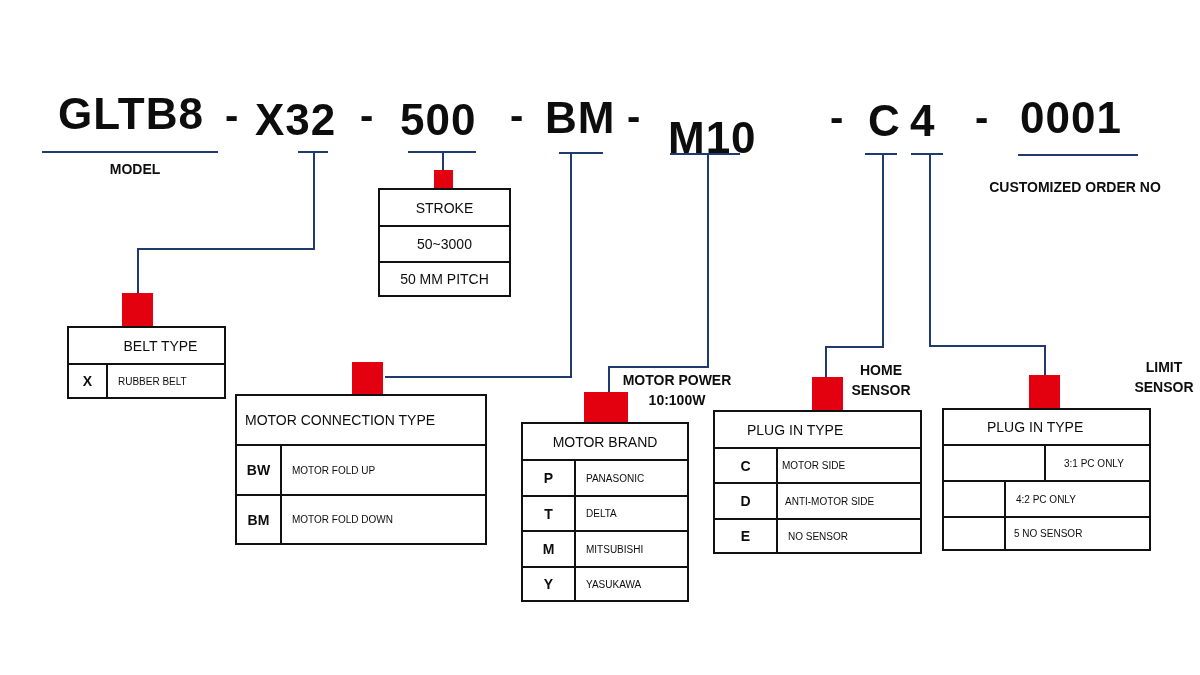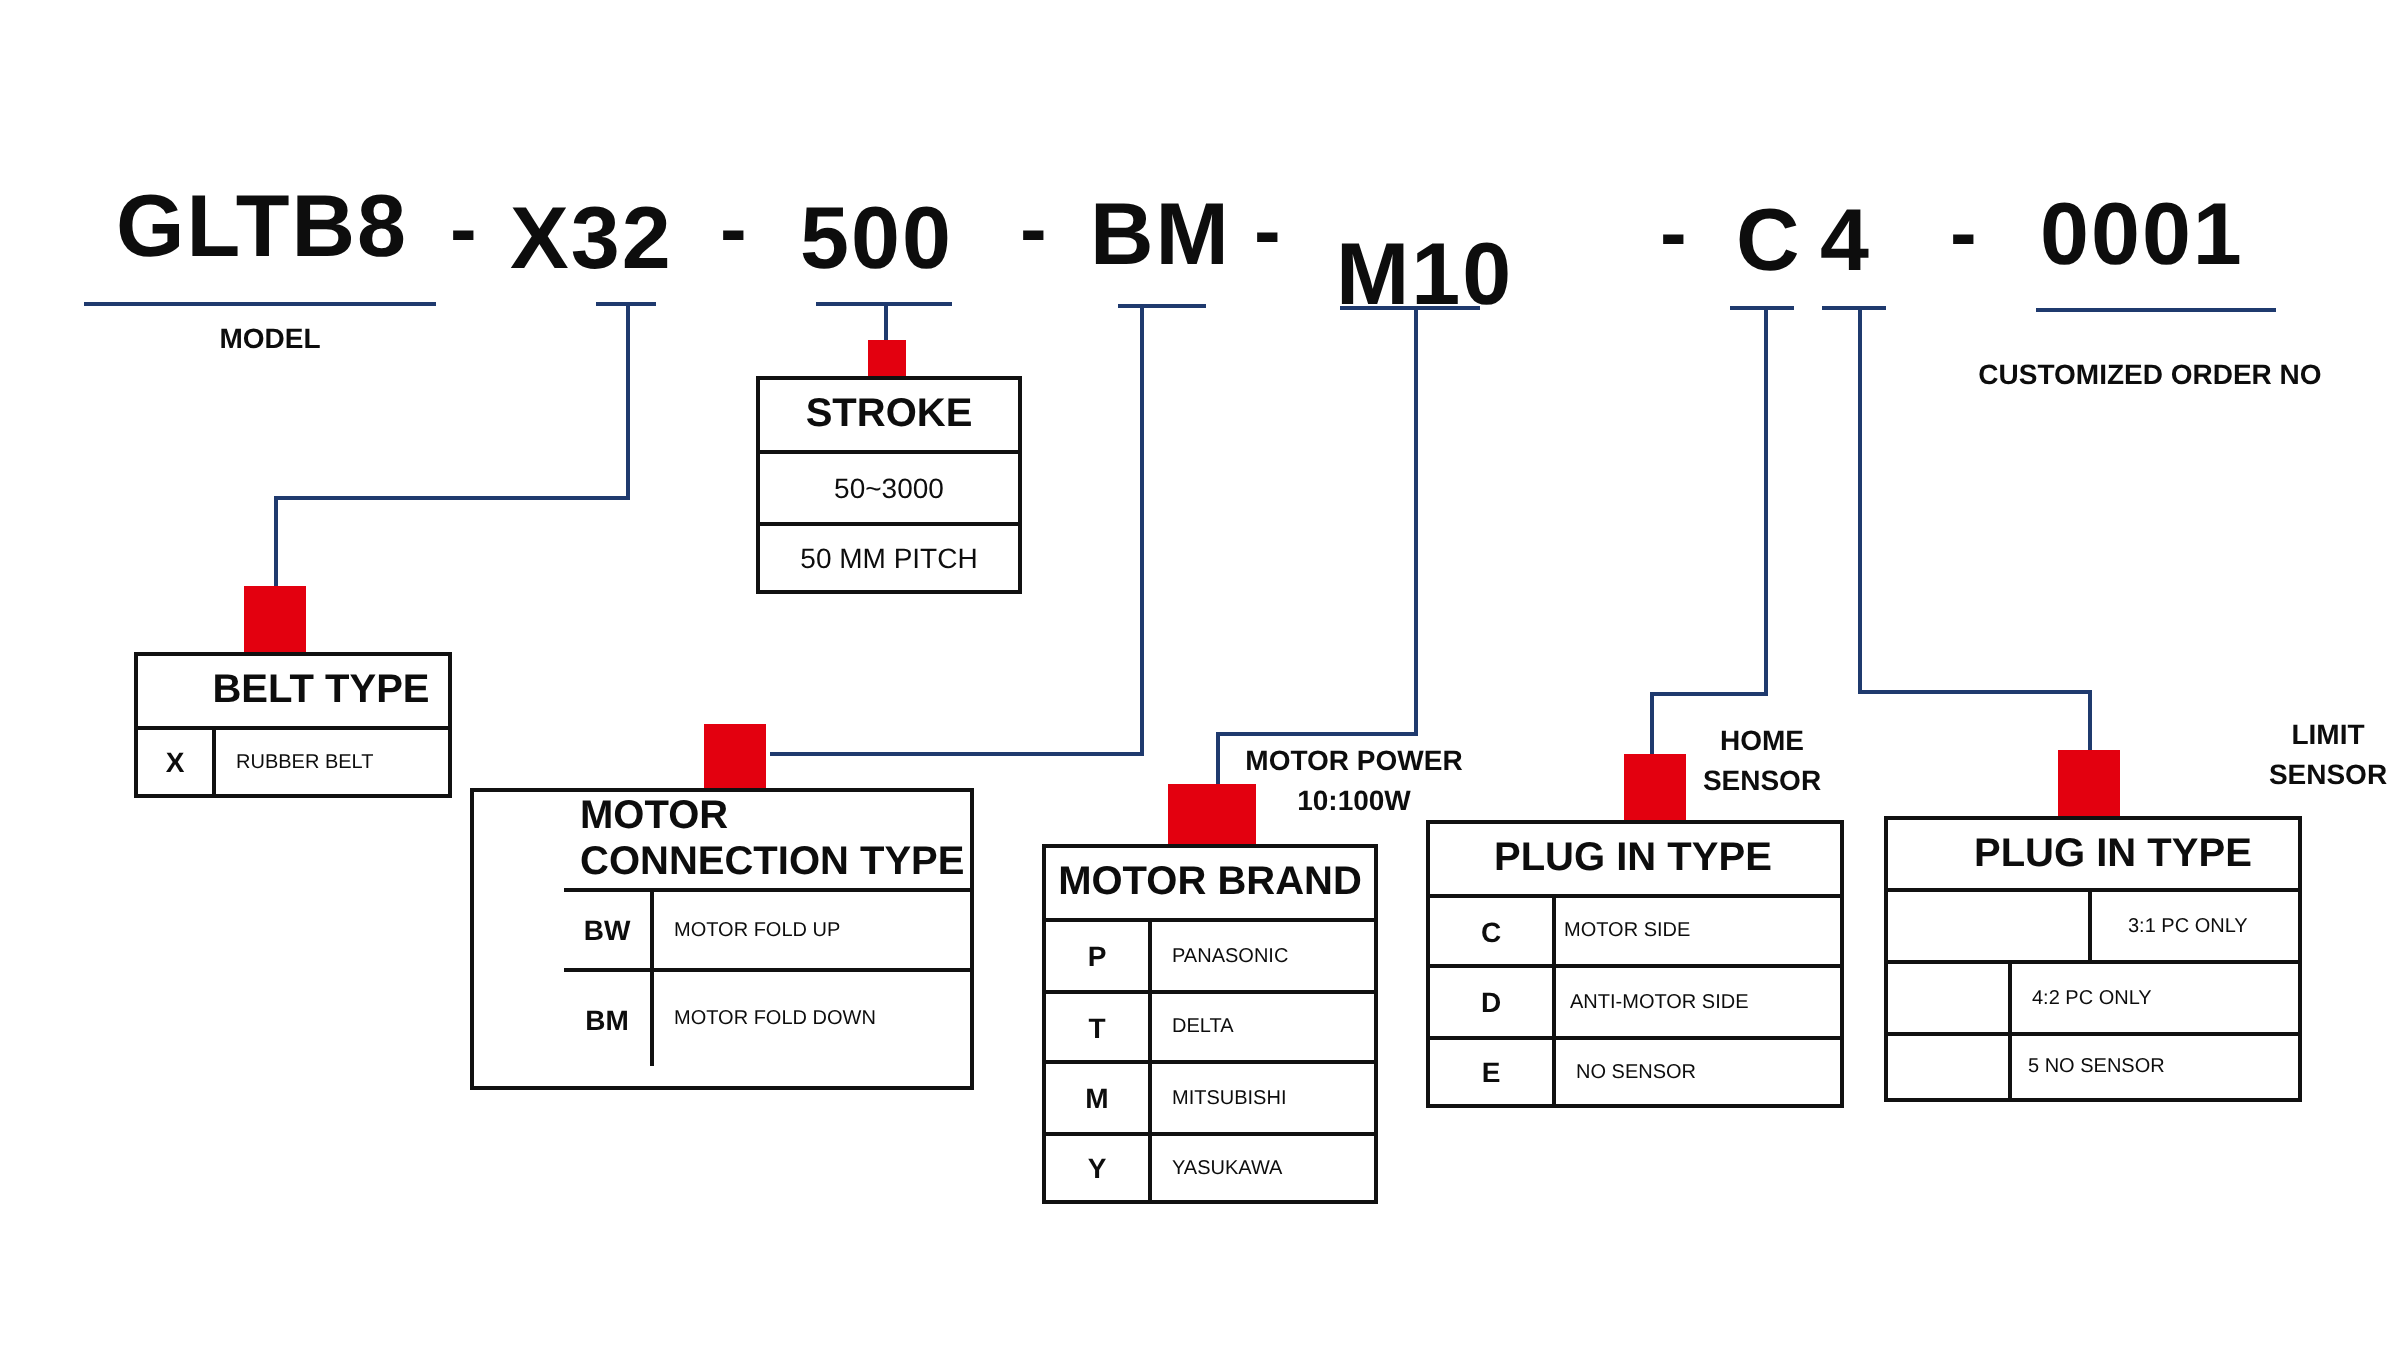--- a/index.html
+++ b/index.html
@@ -5,21 +5,21 @@
   html, body { margin:0; padding:0; background:#ffffff; }
   body { width:1200px; height:675px; position:relative; overflow:hidden;
          font-family:"Liberation Sans", sans-serif; color:#0d0d0d; }
   .seg { position:absolute; font-weight:bold; font-size:44px; line-height:1; letter-spacing:1px; }
   .dash { position:absolute; font-weight:bold; font-size:40px; line-height:1; }
   .ln { position:absolute; background:#1f3a6e; }
   .red { position:absolute; background:#e3000f; }
   .lbl { position:absolute; font-weight:bold; font-size:14px; text-align:center; line-height:20px; }
   .tbl { position:absolute; border:2px solid #111; box-sizing:border-box; background:#fff; }
   .tbl .row { display:flex; border-top:2px solid #111; box-sizing:border-box; }
-  .tbl .hdr { font-weight:bold; font-size:20px; display:flex; align-items:center; box-sizing:border-box; }
+  .tbl .hdr { font-weight:normal; font-size:14px; display:flex; align-items:center; box-sizing:border-box; }
   .tbl .code { font-weight:bold; font-size:14px; border-right:2px solid #111; display:flex; align-items:center; justify-content:center; box-sizing:border-box; }
   .tbl .desc { font-size:10px; display:flex; align-items:center; box-sizing:border-box; padding-left:10px; }
   .tbl .full { font-size:14px; display:flex; align-items:center; justify-content:center; width:100%; }
 </style>
 </head>
 <body>
 
 <div class="seg" style="left:58px;top:92px;">GLTB8</div>
 <div class="dash" style="left:225px;top:95px;">-</div>
 <div class="seg" style="left:255px;top:98px;">X32</div>
@@ -99,23 +99,23 @@
 </div>
 
 <div class="tbl" style="left:67px;top:326px;width:159px;height:73px;">
   <div class="hdr" style="height:35px;justify-content:center;padding-left:28px;">BELT TYPE</div>
   <div class="row" style="height:34px;">
     <div class="code" style="width:39px;">X</div>
     <div class="desc">RUBBER BELT</div>
   </div>
 </div>
 
-<div class="tbl" style="left:235px;top:394px;width:252px;height:151px;padding-left:45px;">
+<div class="tbl" style="left:235px;top:394px;width:252px;height:151px;">
   <div class="hdr" style="height:48px;padding-left:8px;">MOTOR CONNECTION TYPE</div>
-  <div class="row" style="height:40px;">
+  <div class="row" style="height:50px;">
     <div class="code" style="width:45px;">BW</div>
     <div class="desc">MOTOR FOLD UP</div>
   </div>
   <div class="row" style="height:49px;">
     <div class="code" style="width:45px;">BM</div>
     <div class="desc">MOTOR FOLD DOWN</div>
   </div>
 </div>
 
 <div class="tbl" style="left:521px;top:422px;width:168px;height:180px;">

